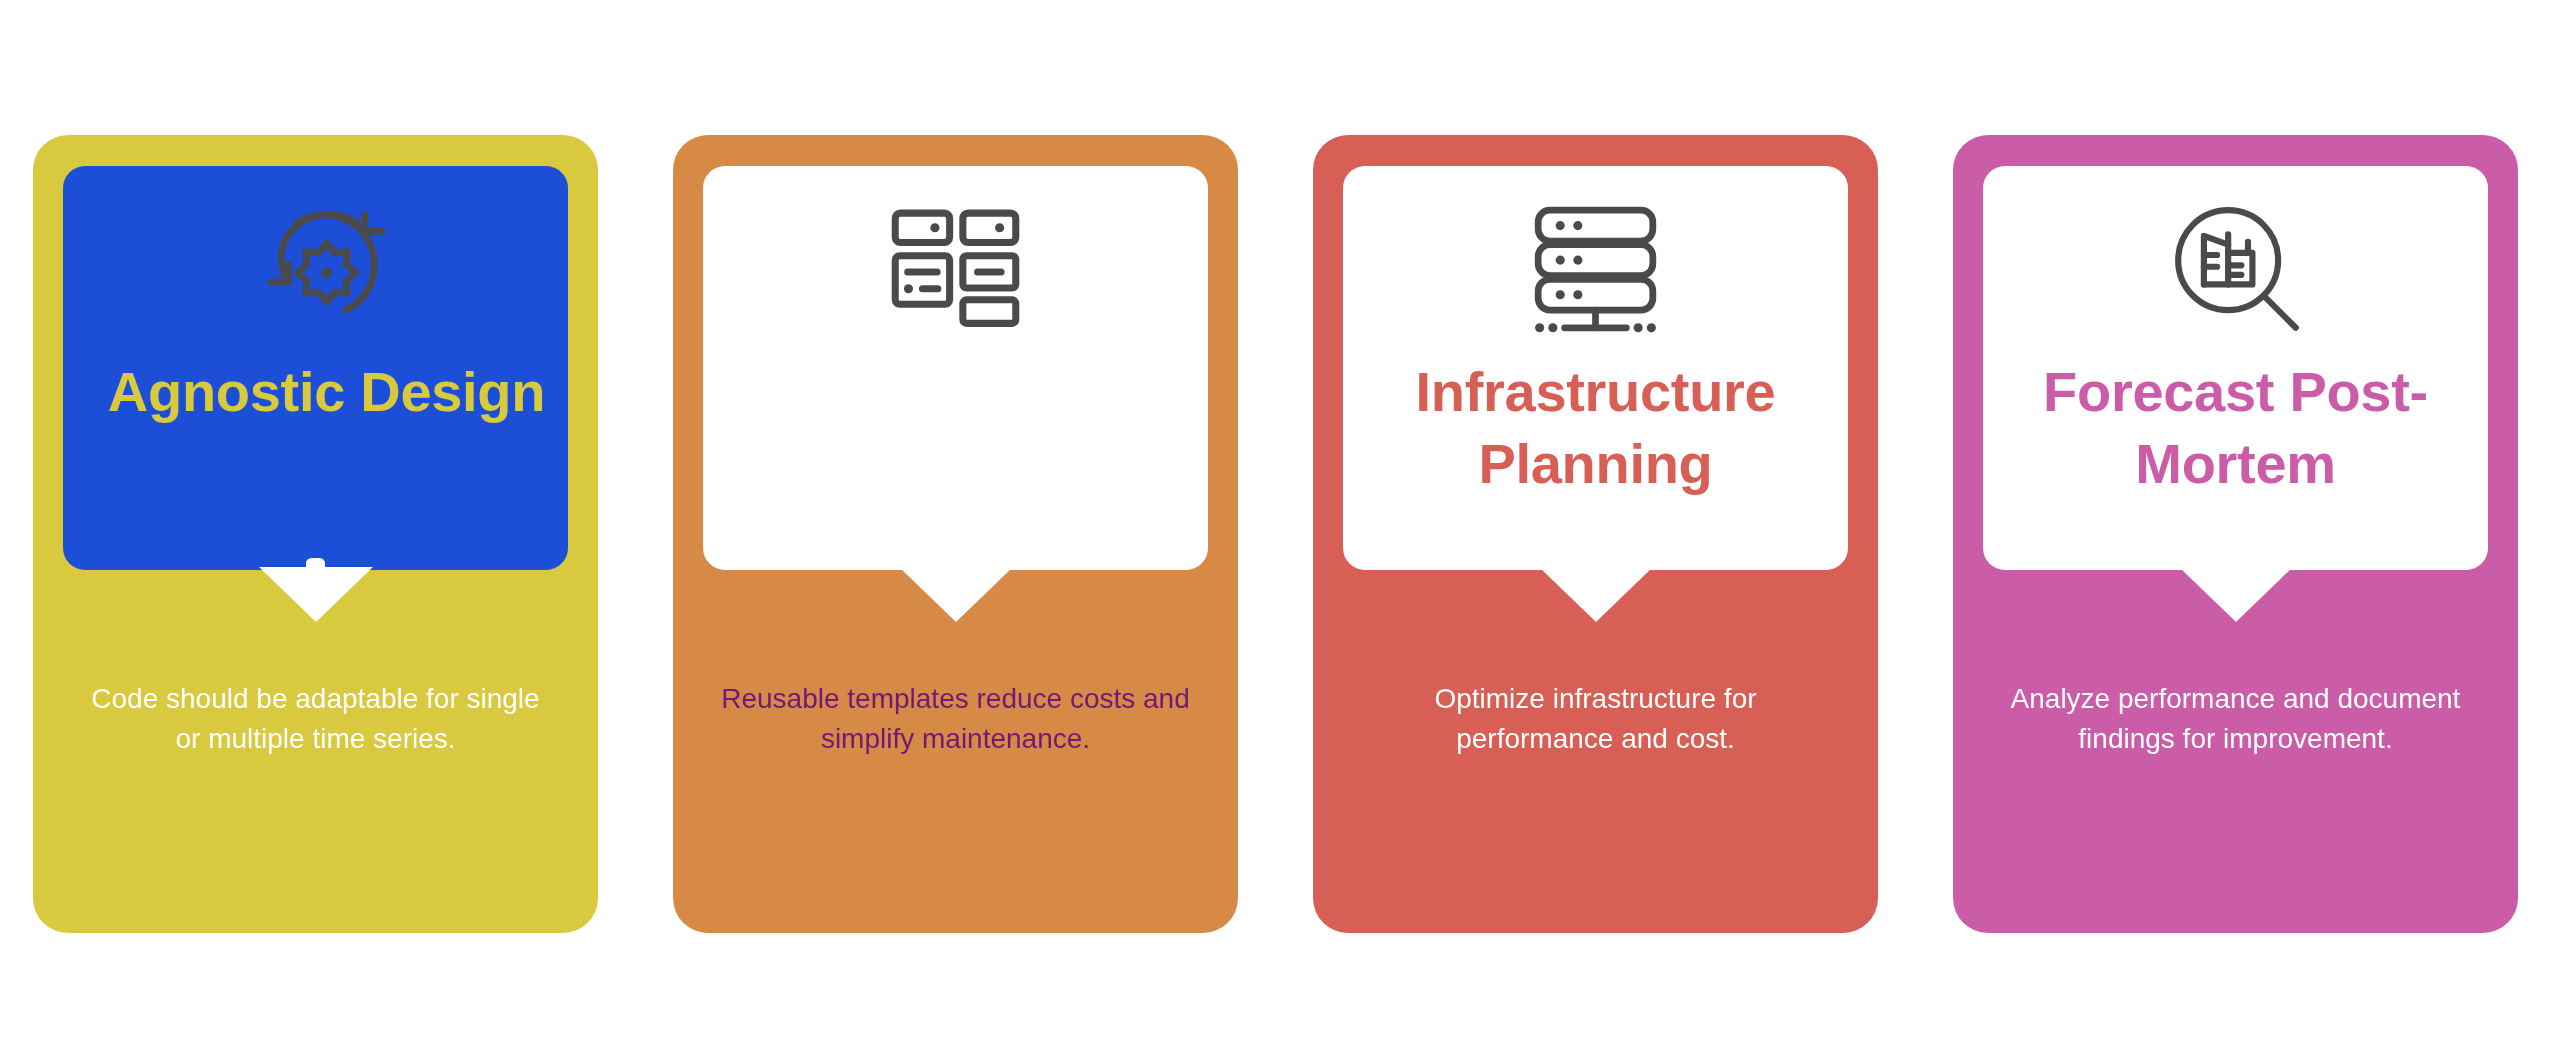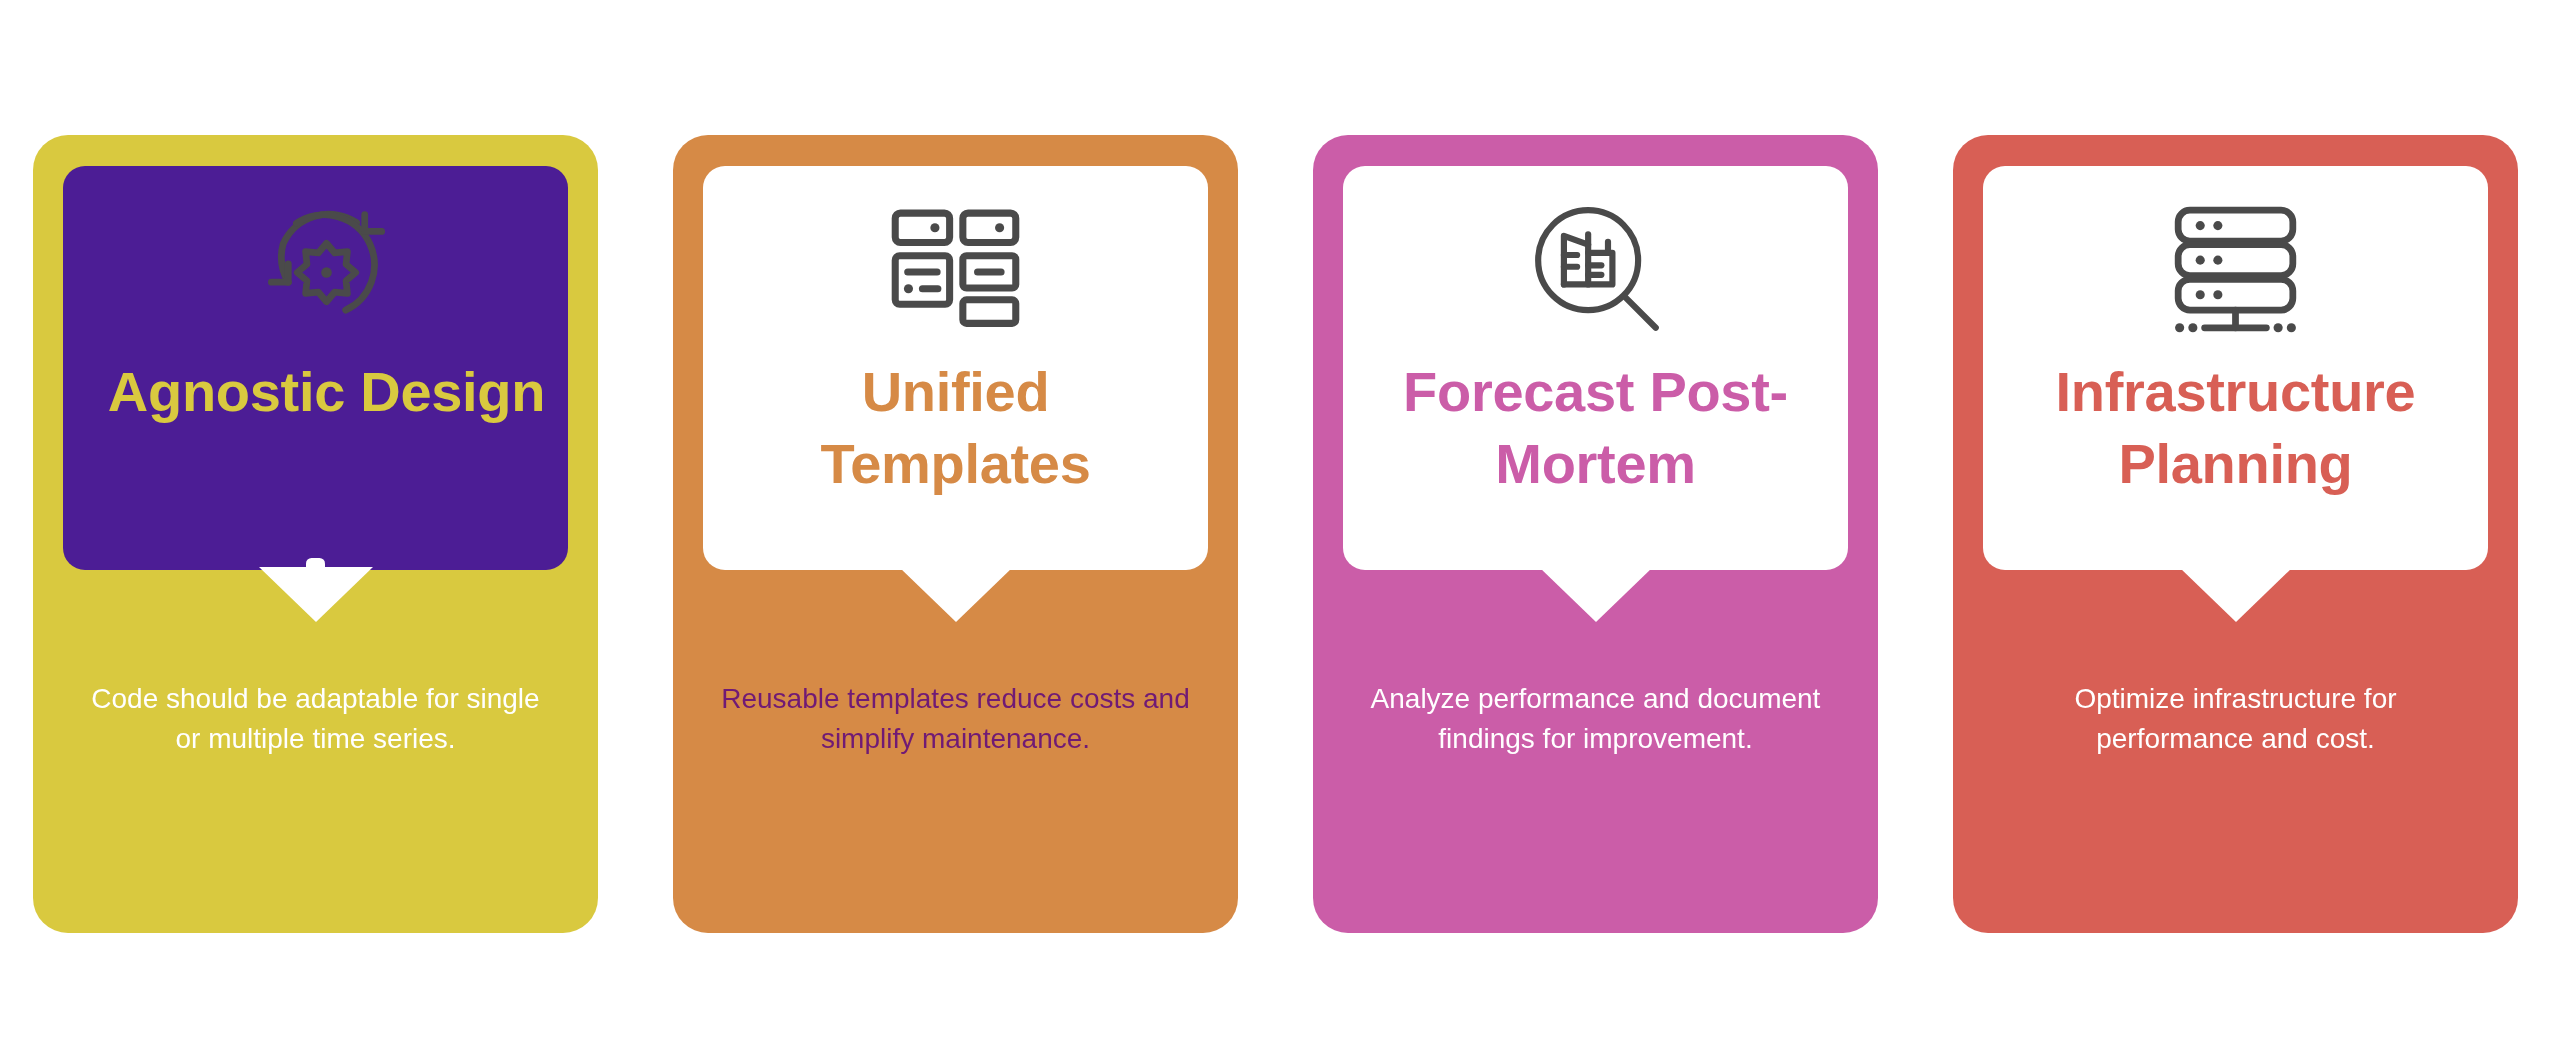--- a/index.html
+++ b/index.html
@@ -121,21 +121,21 @@
     flex: 0 0 auto;
   }
 </style>
 </head>
 <body>
 
 <div id="board">
   <div class="cards-row">
 
     <div class="card" style="background: rgb(217, 201, 63);">
-      <div class="bubble" style="background: #4c1d95; padding-left: 44px;">
+      <div class="bubble" style="background: #1d4ed8; padding-left: 44px;">
         <div class="icon-wrap">
           <svg viewBox="0 0 100 100" fill="none" stroke="#4A4A4A" stroke-width="4.6" stroke-linecap="round" stroke-linejoin="round">
             <path d="M70.5 19.5 A34 34 0 0 0 20.5 34 A34 34 0 0 0 24 60"></path>
             <path d="M29.5 20 A34 34 0 0 1 79.5 34 A34 34 0 0 1 63 79"></path>
             <polyline points="12.5,60 24,60 24,47.5"></polyline>
             <polyline points="76,14 76,25.5 87.5,25.5"></polyline>
             <path d="M50 33.5 l5.6 6.6 8.6 -0.9 -0.9 8.6 6.6 5.6 -6.6 5.6 0.9 8.6 -8.6 -0.9 -5.6 6.6 -5.6 -6.6 -8.6 0.9 0.9 -8.6 -6.6 -5.6 6.6 -5.6 -0.9 -8.6 8.6 0.9z"></path>
             <circle cx="50" cy="53.4" r="3.6" fill="#4A4A4A" stroke="none"></circle>
           </svg>
         </div>
@@ -155,46 +155,23 @@
             <circle cx="80" cy="23" r="3.1" fill="#4A4A4A" stroke="none"></circle>
             <rect x="9" y="42" width="37" height="33" rx="3"></rect>
             <line x1="17.5" y1="53" x2="37.5" y2="53"></line>
             <circle cx="18" cy="64.5" r="3.1" fill="#4A4A4A" stroke="none"></circle>
             <line x1="27.5" y1="64.5" x2="38" y2="64.5"></line>
             <rect x="55" y="42" width="36" height="22" rx="2.5"></rect>
             <line x1="65" y1="53" x2="81" y2="53"></line>
             <rect x="55" y="72" width="36" height="16" rx="2.5"></rect>
           </svg>
         </div>
-        <div class="card-title" style="color: rgb(214, 138, 70);">Unified Templates</div>
         <div class="bubble-tail"></div>
       </div>
       <div class="card-body" style="color: #701a75;">Reusable templates reduce costs and simplify maintenance.</div>
-    </div>
-
-    <div class="card" style="background: rgb(203, 93, 168);">
-      <div class="bubble" style="background: rgb(255, 255, 255);">
-        <div class="icon-wrap">
-          <svg viewBox="0 0 100 100" fill="none" stroke="#4A4A4A" stroke-width="4.2" stroke-linecap="round" stroke-linejoin="round">
-            <circle cx="45" cy="45" r="34"></circle>
-            <line x1="69.5" y1="69.5" x2="91" y2="91"></line>
-            <polyline points="28.5,61.5 28.5,28.5 45,34.5"></polyline>
-            <line x1="45" y1="27.5" x2="45" y2="61.5"></line>
-            <polyline points="45,40 61.5,40 61.5,61.5 28.5,61.5"></polyline>
-            <line x1="58.5" y1="32.5" x2="58.5" y2="40"></line>
-            <line x1="28.5" y1="41.5" x2="37.5" y2="41.5"></line>
-            <line x1="28.5" y1="49.5" x2="37.5" y2="49.5"></line>
-            <line x1="45" y1="48.5" x2="54" y2="48.5"></line>
-            <line x1="45" y1="55" x2="54" y2="55"></line>
-          </svg>
-        </div>
-        <div class="card-title" style="color: rgb(203, 93, 168);">Forecast Post-Mortem</div>
-        <div class="bubble-tail"></div>
-      </div>
-      <div class="card-body" style="color: rgb(255, 255, 255);">Analyze performance and document findings for improvement.</div>
     </div>
 
     <div class="card" style="background: rgb(216, 95, 85);">
       <div class="bubble" style="background: rgb(255, 255, 255);">
         <div class="icon-wrap">
           <svg viewBox="0 0 100 100" fill="none" stroke="#4A4A4A" stroke-width="4.6" stroke-linecap="round" stroke-linejoin="round">
             <rect x="11" y="11" width="78" height="21" rx="8"></rect>
             <circle cx="26" cy="21.5" r="3.1" fill="#4A4A4A" stroke="none"></circle>
             <circle cx="38" cy="21.5" r="3.1" fill="#4A4A4A" stroke="none"></circle>
             <rect x="11" y="34.5" width="78" height="21" rx="8"></rect>
@@ -210,15 +187,37 @@
             <circle cx="79" cy="91" r="3.1" fill="#4A4A4A" stroke="none"></circle>
             <circle cx="88" cy="91" r="3.1" fill="#4A4A4A" stroke="none"></circle>
           </svg>
         </div>
         <div class="card-title" style="color: rgb(216, 95, 85);">Infrastructure Planning</div>
         <div class="bubble-tail"></div>
       </div>
       <div class="card-body" style="color: rgb(255, 255, 255);">Optimize infrastructure for performance and cost.</div>
     </div>
 
+    <div class="card" style="background: rgb(203, 93, 168);">
+      <div class="bubble" style="background: rgb(255, 255, 255);">
+        <div class="icon-wrap">
+          <svg viewBox="0 0 100 100" fill="none" stroke="#4A4A4A" stroke-width="4.2" stroke-linecap="round" stroke-linejoin="round">
+            <circle cx="45" cy="45" r="34"></circle>
+            <line x1="69.5" y1="69.5" x2="91" y2="91"></line>
+            <polyline points="28.5,61.5 28.5,28.5 45,34.5"></polyline>
+            <line x1="45" y1="27.5" x2="45" y2="61.5"></line>
+            <polyline points="45,40 61.5,40 61.5,61.5 28.5,61.5"></polyline>
+            <line x1="58.5" y1="32.5" x2="58.5" y2="40"></line>
+            <line x1="28.5" y1="41.5" x2="37.5" y2="41.5"></line>
+            <line x1="28.5" y1="49.5" x2="37.5" y2="49.5"></line>
+            <line x1="45" y1="48.5" x2="54" y2="48.5"></line>
+            <line x1="45" y1="55" x2="54" y2="55"></line>
+          </svg>
+        </div>
+        <div class="card-title" style="color: rgb(203, 93, 168);">Forecast Post-Mortem</div>
+        <div class="bubble-tail"></div>
+      </div>
+      <div class="card-body" style="color: rgb(255, 255, 255);">Analyze performance and document findings for improvement.</div>
+    </div>
+
   </div>
 </div>
 
 
 </body></html>

